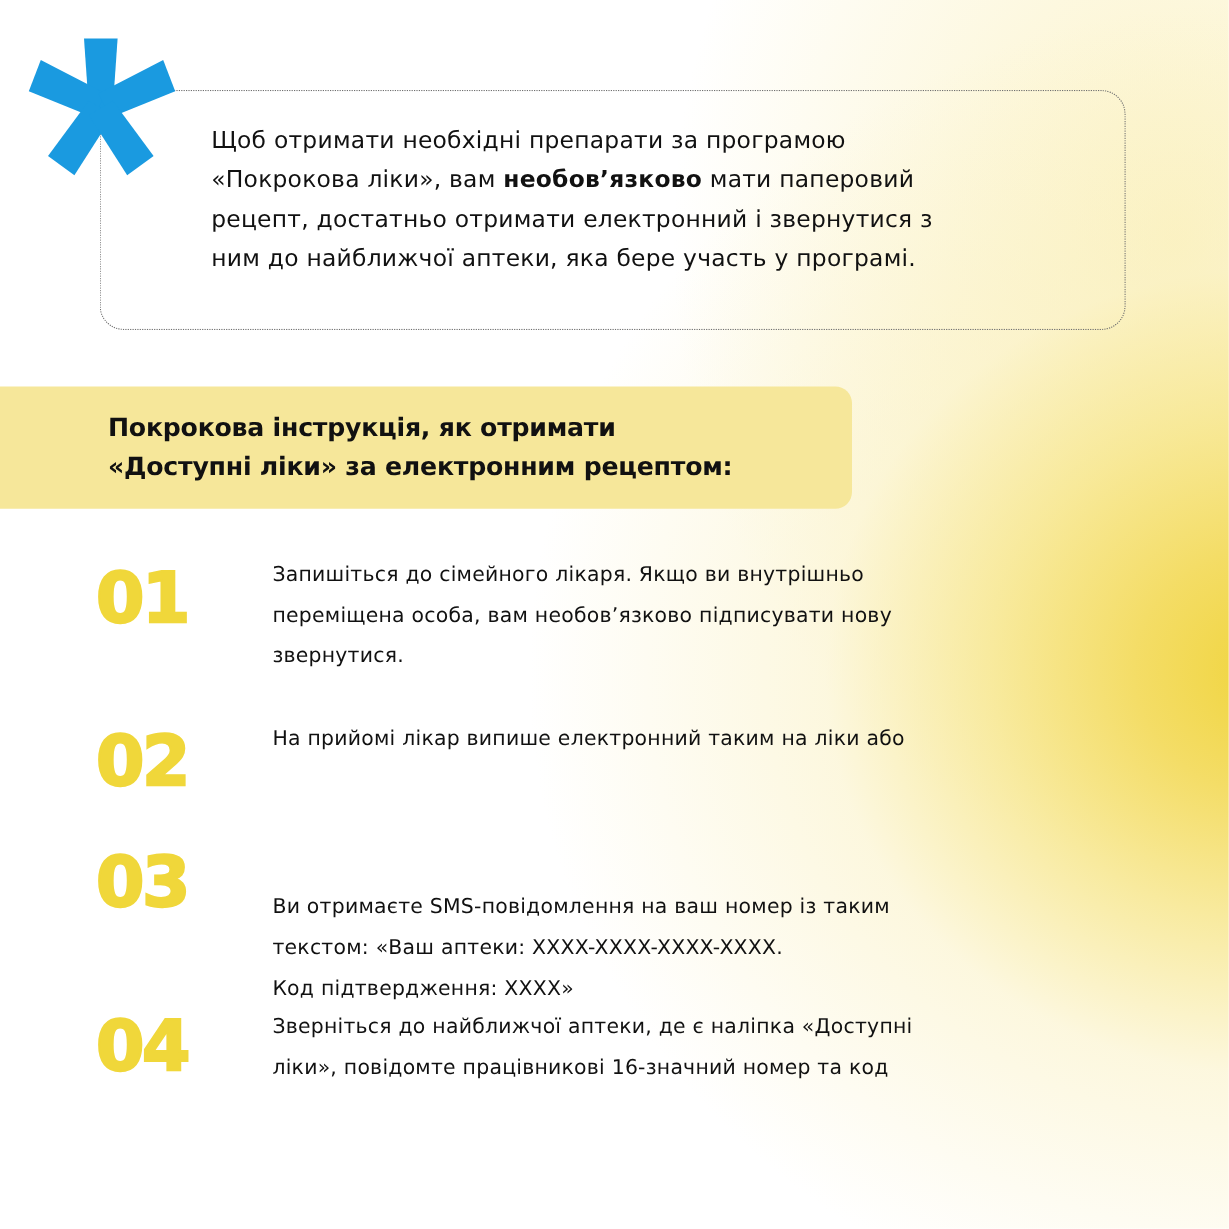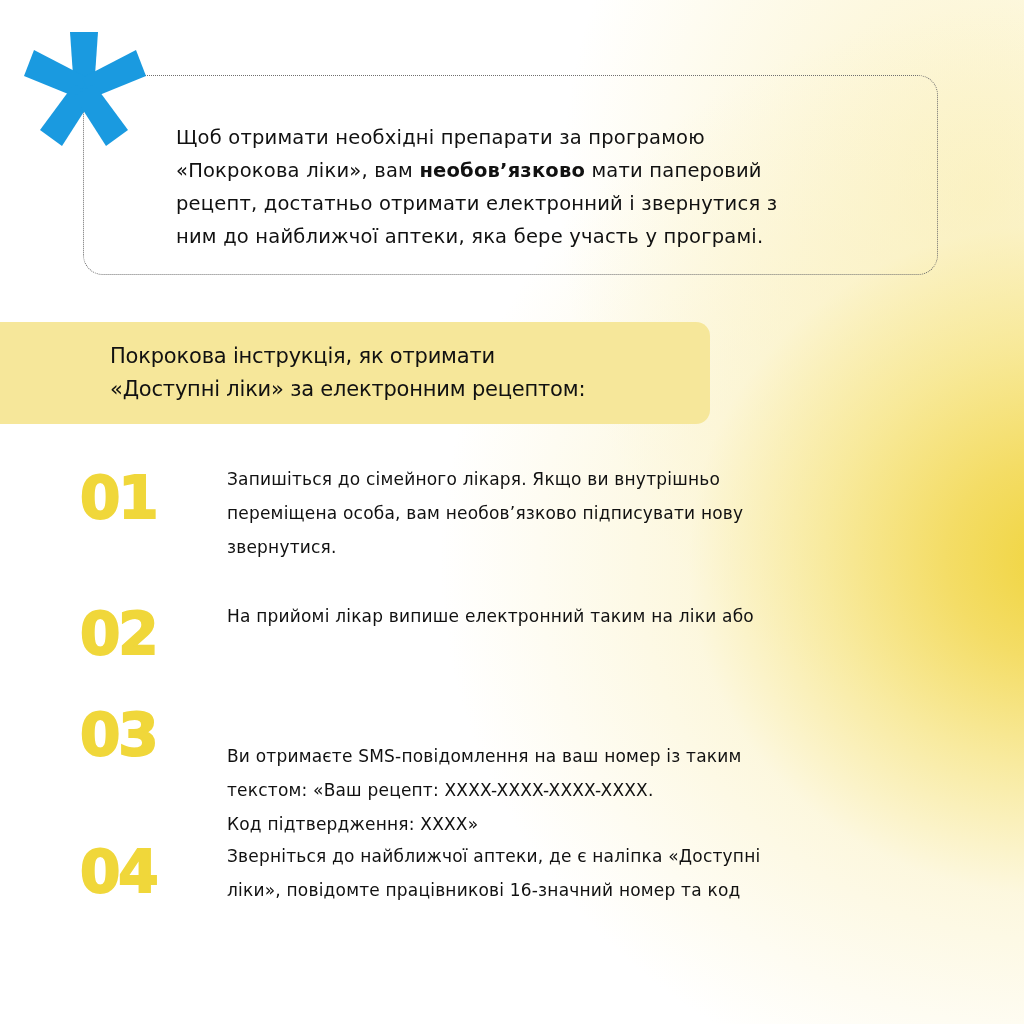--- a/index.html
+++ b/index.html
@@ -46,21 +46,21 @@
       width: 855px;
       height: 200px;
       border: 1.5px dotted #6f6f6f;
       border-radius: 20px;
       box-sizing: border-box;
       z-index: 2;
     }
     .intro-text {
       position: absolute;
       left: 176px;
-      top: 121px;
+      top: 100px;
       width: 720px;
       font-size: 19.5px;
       line-height: 33px;
       letter-spacing: 0.2px;
       z-index: 2;
     }
     .intro-text b { font-weight: 700; }
 
     .heading-band {
       position: absolute;
@@ -72,24 +72,23 @@
       border-radius: 0 14px 14px 0;
       z-index: 2;
     }
     .heading-text {
       position: absolute;
       left: 90px;
       top: 340px;
       width: 610px;
       font-size: 21px;
       line-height: 33px;
-      font-weight: 400;
+      font-weight: 700;
       letter-spacing: -0.2px;
       z-index: 3;
-      margin-left: 20px;
     }
 
     .step {
       position: absolute;
       left: 0;
       width: 1024px;
       z-index: 2;
     }
     .step-num {
       position: absolute;
@@ -160,21 +159,21 @@
   <div class="step-num">02</div>
   <div class="step-text" style="top:-5px;">
     <div>На прийомі лікар випише електронний таким на ліки або</div>
   </div>
 </div>
 
 <div class="step" style="top:705px;">
   <div class="step-num">03</div>
   <div class="step-text" style="top:-3px;margin-top:37px;">
     <div>Ви отримаєте SMS-повідомлення на ваш номер із таким</div>
-    <div>текстом: «Ваш рецепт: XXXX-XXXX-XXXX-XXXX.</div>
+    <div>текстом: «Ваш аптеки: XXXX-XXXX-XXXX-XXXX.</div>
     <div>Код підтвердження: XXXX»</div>
   </div>
 </div>
 
 <div class="step" style="top:842px;">
   <div class="step-num">04</div>
   <div class="step-text" style="top:-3px;">
     <div>Зверніться до найближчої аптеки, де є наліпка «Доступні</div>
     <div>ліки», повідомте працівникові 16-значний номер та код</div>
   </div>

